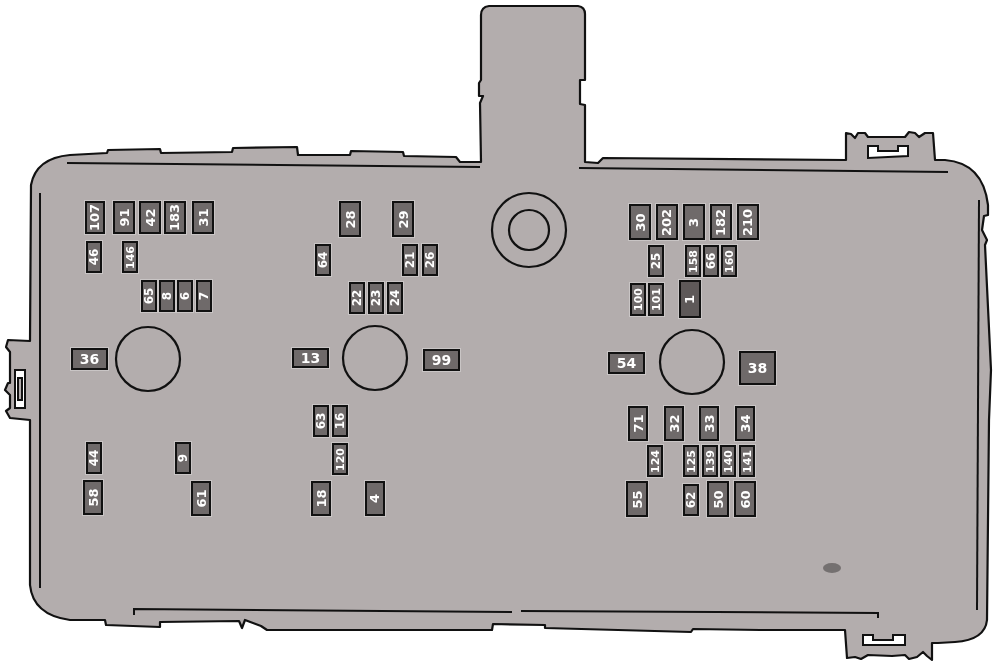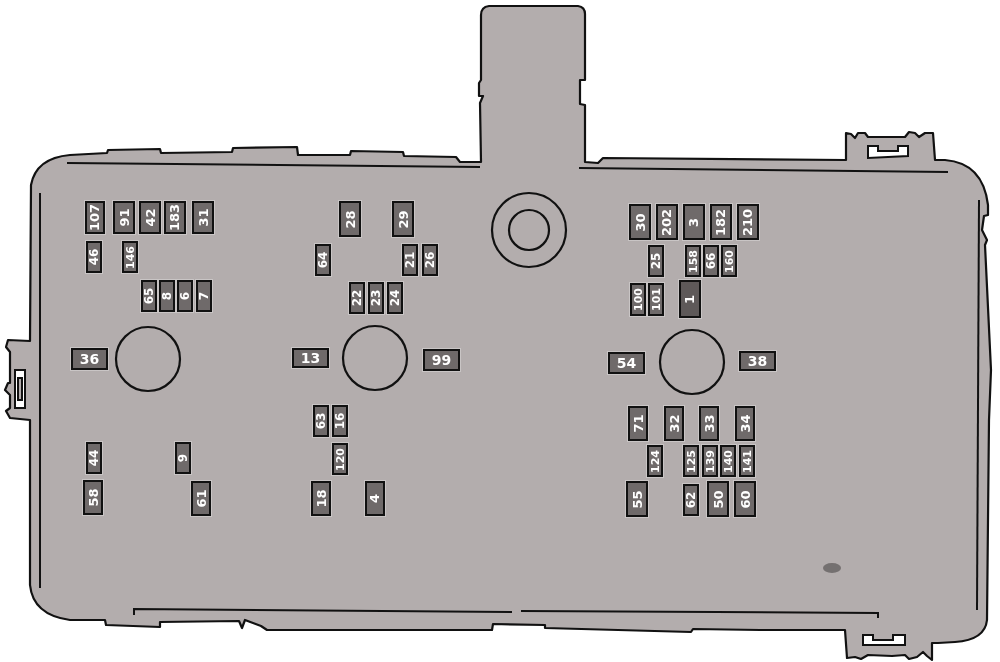--- a/index.html
+++ b/index.html
@@ -185,21 +185,21 @@
       </div>
       <div class="fuse v" style="left: 648px; top: 283px; width: 16px; height: 33px;">
         <span style="font-size: 11px;">101</span>
       </div>
       <div class="fuse v dark" style="left: 679px; top: 280px; width: 22px; height: 38px;">
         <span style="font-size: 13px;">1</span>
       </div>
       <div class="fuse" style="left: 608px; top: 352px; width: 37px; height: 22px;">
         <span style="font-size: 14px; text-align: center;">54</span>
       </div>
-      <div class="fuse" style="left: 739px; top: 351px; width: 37px; height: 20px;">
+      <div class="fuse" style="left: 739px; top: 351px; width: 37px; height: 34px;">
         <span style="font-size: 14px;">38</span>
       </div>
       <div class="fuse v" style="left: 628px; top: 406px; width: 20px; height: 35px;">
         <span style="font-size: 13px;">71</span>
       </div>
       <div class="fuse v" style="left: 664px; top: 406px; width: 20px; height: 35px;">
         <span style="font-size: 13px;">32</span>
       </div>
       <div class="fuse v" style="left: 699px; top: 406px; width: 20px; height: 35px;">
         <span style="font-size: 13px;">33</span>

